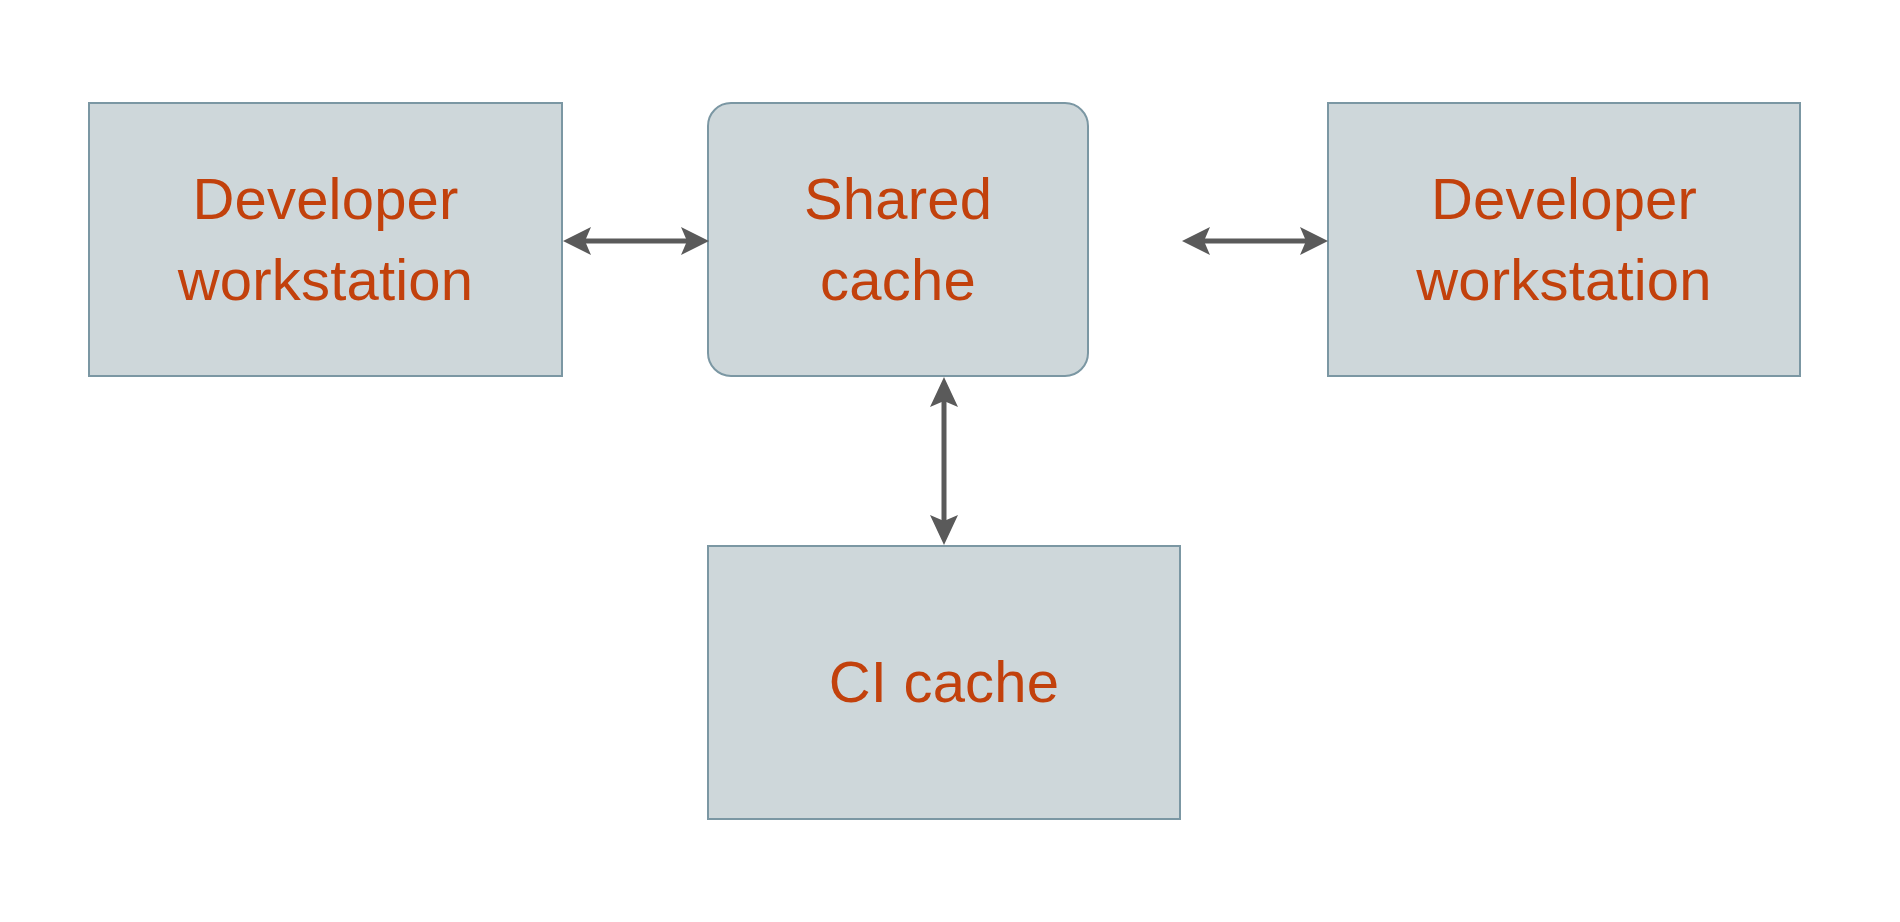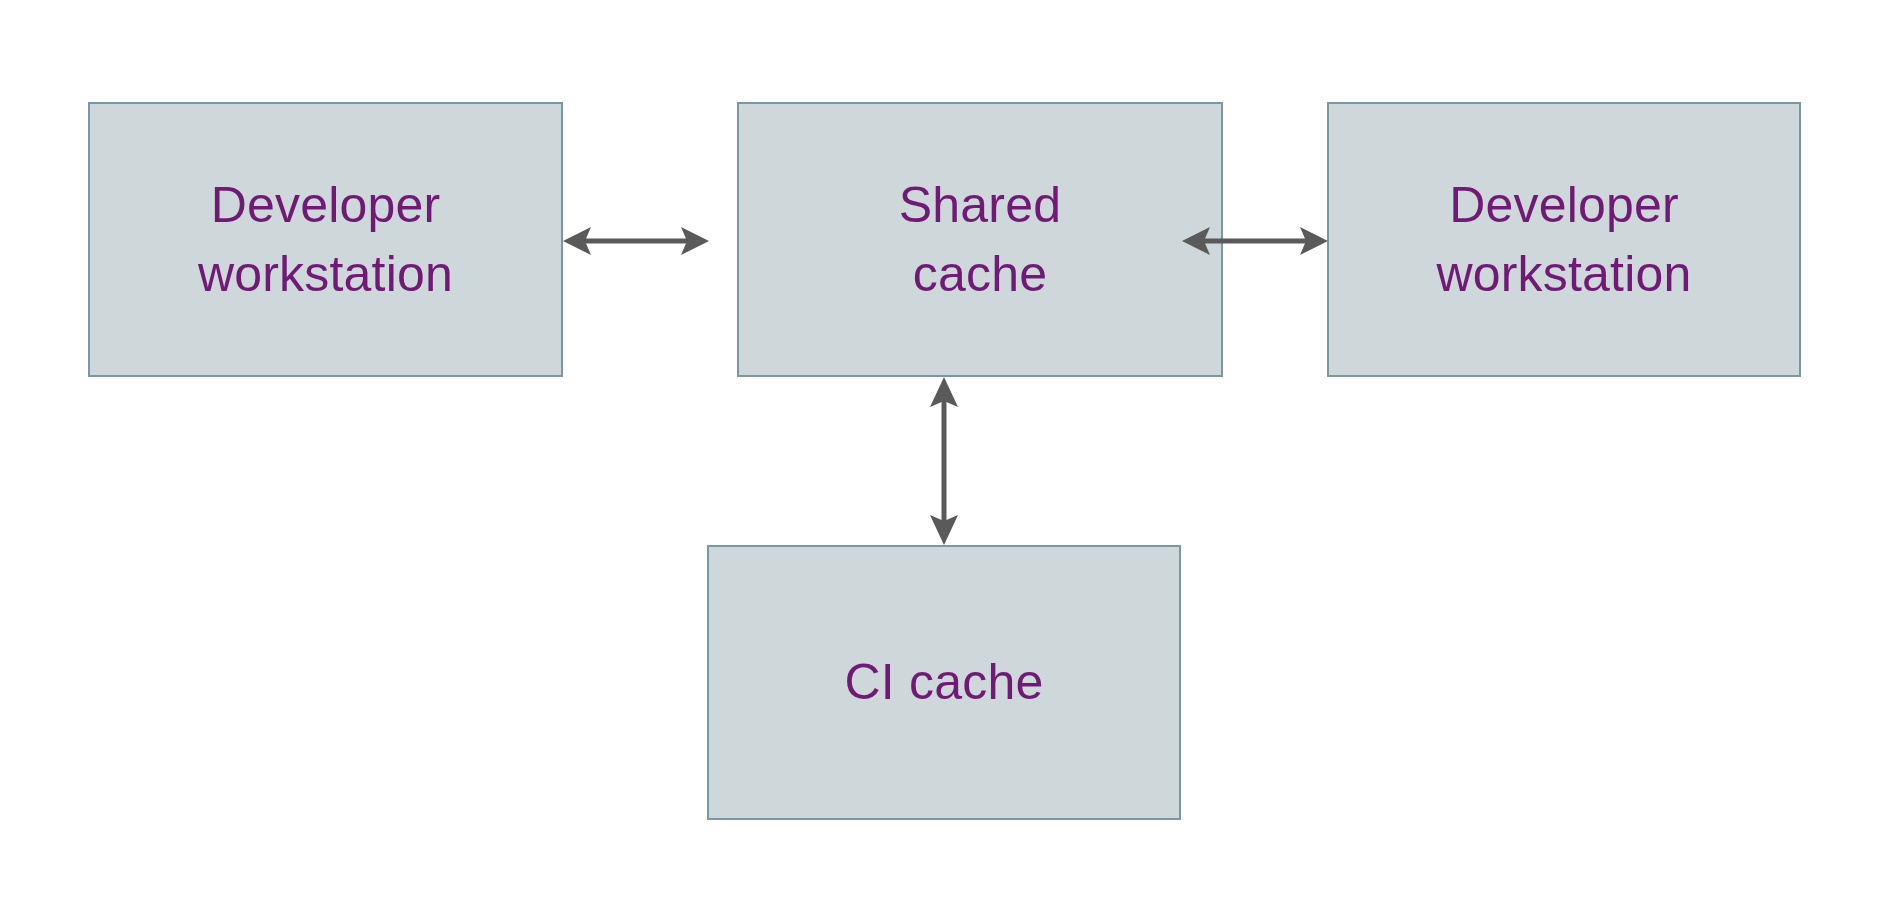--- a/index.html
+++ b/index.html
@@ -22,39 +22,39 @@
     position: absolute;
     box-sizing: border-box;
     background: #ced7da;
     border: 2px solid #7b97a3;
     display: flex;
     align-items: center;
     justify-content: center;
     text-align: center;
   }
   .node-label {
-    color: #701a75;
-    font-size: 50px;
+    color: #c2410c;
+    font-size: 58px;
     line-height: 1.38;
     font-weight: 400;
     letter-spacing: 0.2px;
     white-space: pre-line;
     padding: 0 6px;
   }
   .edge {
     position: absolute;
     pointer-events: none;
   }
   .edge svg {
     display: block;
     overflow: visible;
   }
   
   #node-dev-left   { left: 88px;   top: 102px; width: 475px; height: 275px; }
-  #node-cache      { left: 737px;  top: 102px; width: 486px; height: 275px; }
+  #node-cache      { left: 707px;  top: 102px; width: 382px; height: 275px; border-radius: 24px; }
   #node-dev-right  { left: 1327px; top: 102px; width: 474px; height: 275px; }
   #node-ci         { left: 707px;  top: 545px; width: 474px; height: 275px; }
 
   
   #edge-left-cache  { left: 561px;  top: 216px; width: 150px; height: 50px; }
   #edge-cache-right { left: 1180px; top: 216px; width: 150px; height: 50px; }
   #edge-cache-ci    { left: 919px;  top: 375px; width: 50px;  height: 172px; }
 </style>
 </head>
 <body>

